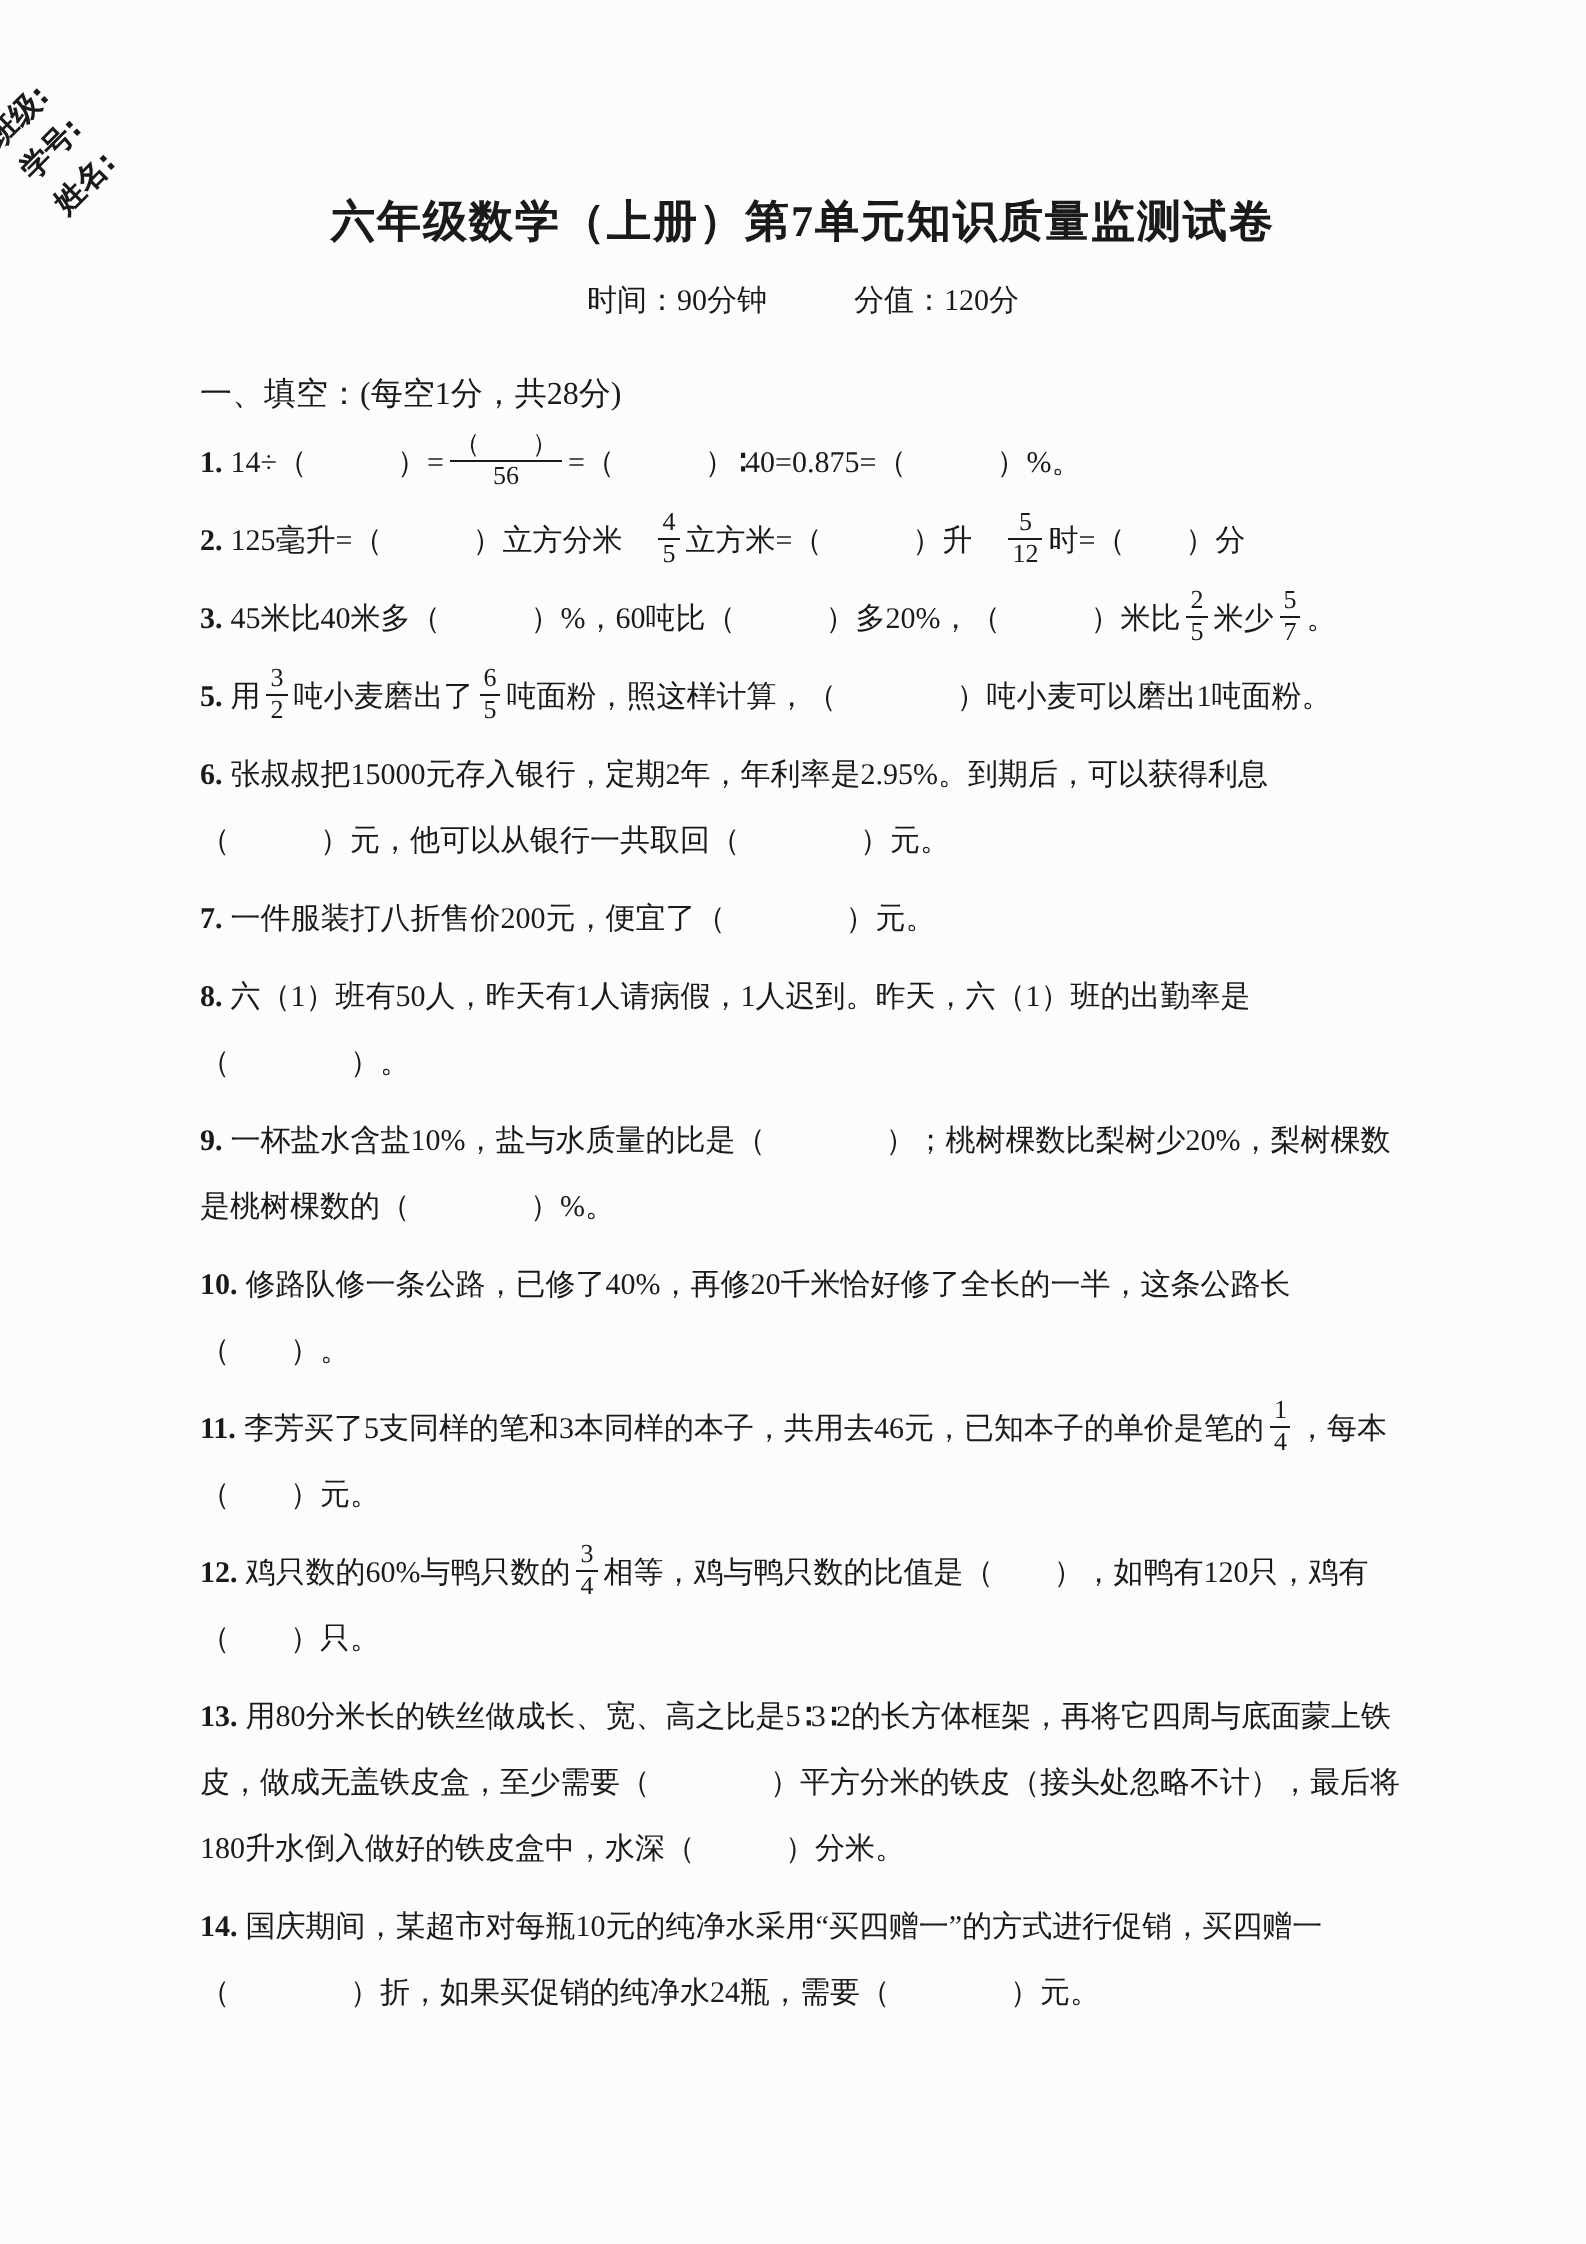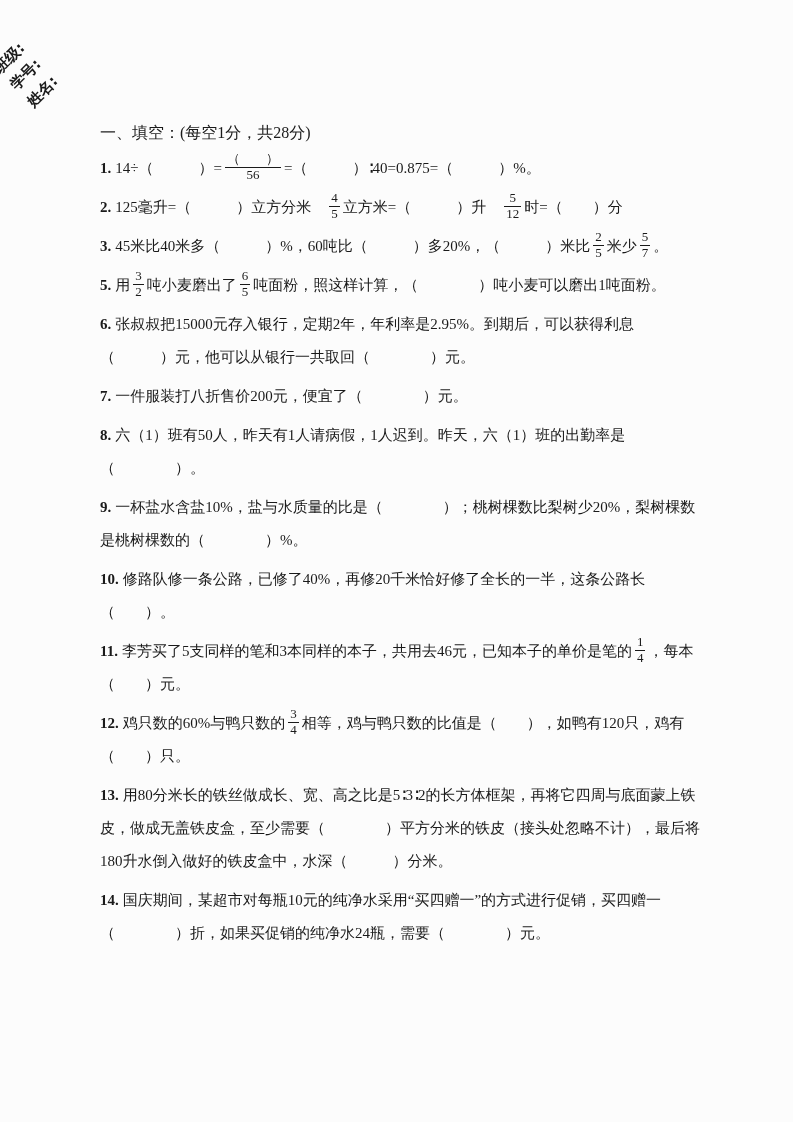--- a/index.html
+++ b/index.html
@@ -39,21 +39,27 @@
 
 <div class="page">
 
   <div class="corner">
     <div>班级:</div>
     <div>学号:</div>
     <div>姓名:</div>
   </div>
 
   <div class="content">
+    <div class="title">六年级数学（上册）第7单元知识质量监测试卷</div>
 
+    <div class="meta">
+      <span>时间：90分钟</span>
+      <span class="gap"></span>
+      <span>分值：120分</span>
+    </div>
 
     <div class="section-heading">一、填空：(每空1分，共28分)</div>
 
     <div>
         <div class="question"><span class="q-num">1.</span><span>14÷（　　　）=</span><span class="frac"><span class="fnum">（　　）</span><span class="fden">56</span></span><span>=（　　　）∶40=0.875=（　　　）%。</span></div>
         <div class="question"><span class="q-num">2.</span><span>125毫升=（　　　）立方分米　</span><span class="frac"><span class="fnum">4</span><span class="fden">5</span></span><span>立方米=（　　　）升　</span><span class="frac"><span class="fnum">5</span><span class="fden">12</span></span><span>时=（　　）分</span></div>
         <div class="question"><span class="q-num">3.</span><span>45米比40米多（　　　）%，60吨比（　　　）多20%，（　　　）米比</span><span class="frac"><span class="fnum">2</span><span class="fden">5</span></span><span>米少</span><span class="frac"><span class="fnum">5</span><span class="fden">7</span></span><span>。</span></div>
         <div class="question"><span class="q-num">5.</span><span>用</span><span class="frac"><span class="fnum">3</span><span class="fden">2</span></span><span>吨小麦磨出了</span><span class="frac"><span class="fnum">6</span><span class="fden">5</span></span><span>吨面粉，照这样计算，（　　　　）吨小麦可以磨出1吨面粉。</span></div>
         <div class="question"><span class="q-num">6.</span><span>张叔叔把15000元存入银行，定期2年，年利率是2.95%。到期后，可以获得利息（　　　）元，他可以从银行一共取回（　　　　）元。</span></div>
         <div class="question"><span class="q-num">7.</span><span>一件服装打八折售价200元，便宜了（　　　　）元。</span></div>

